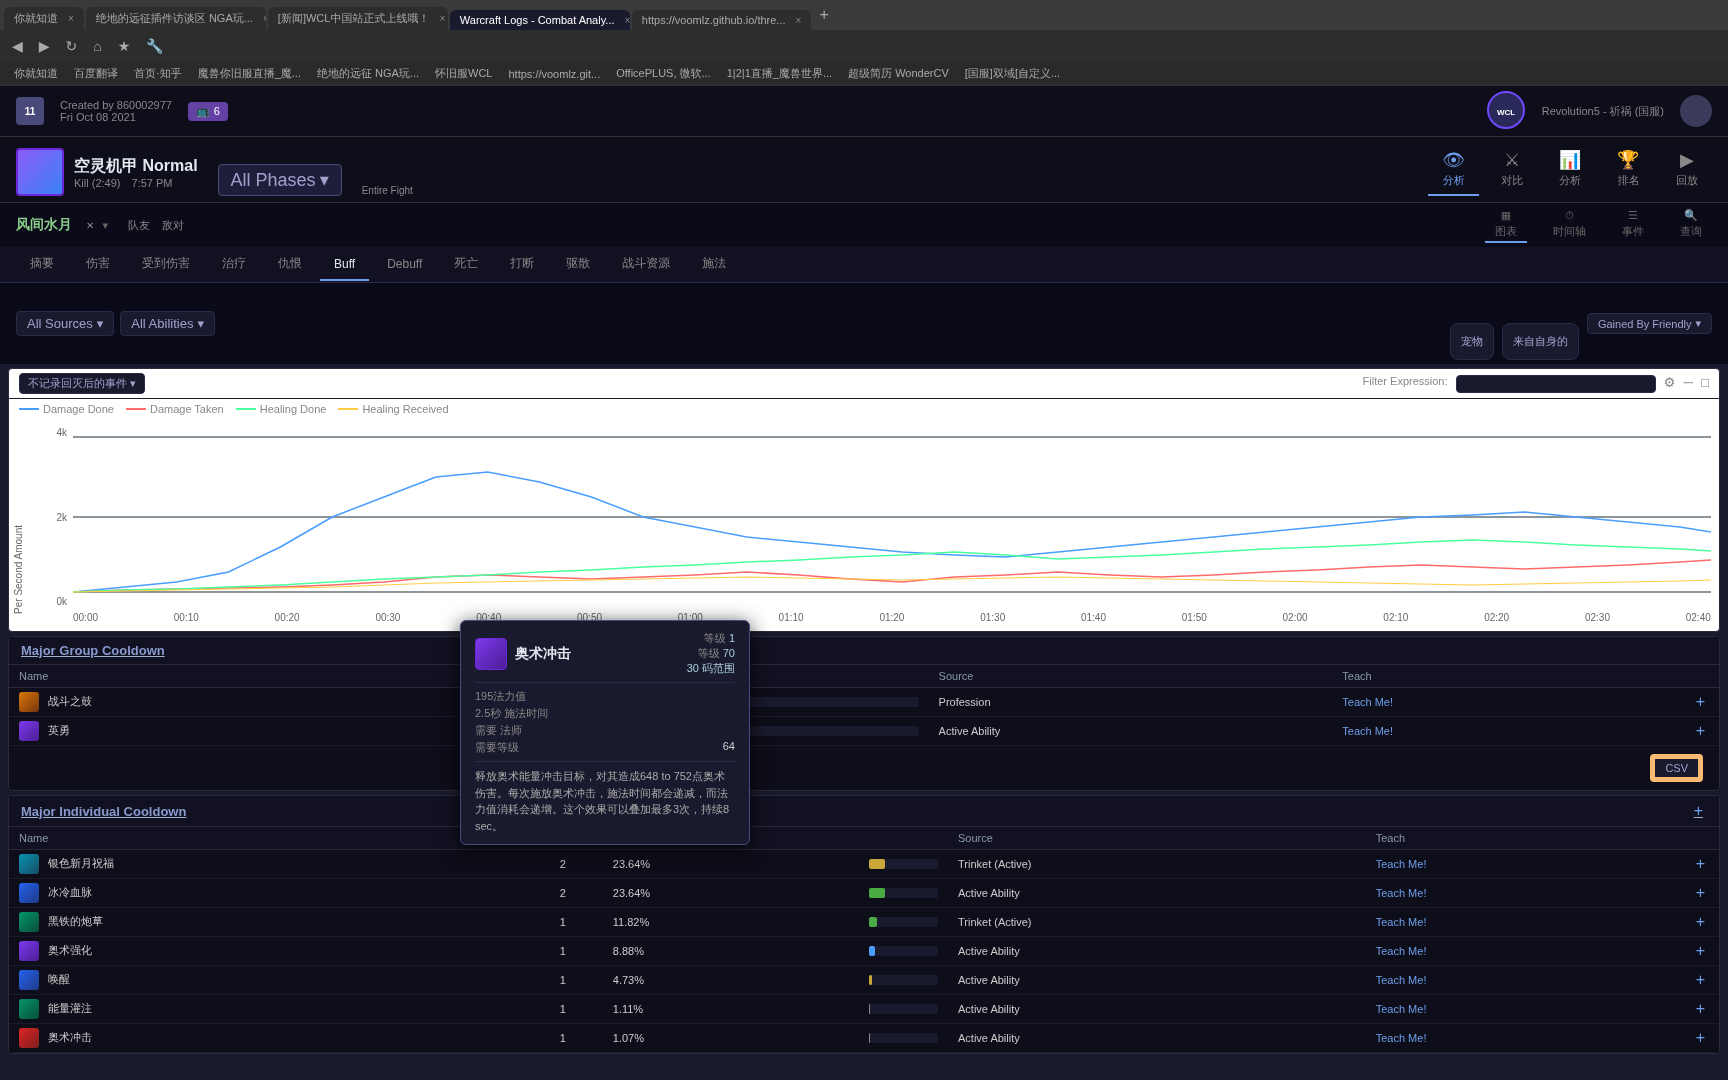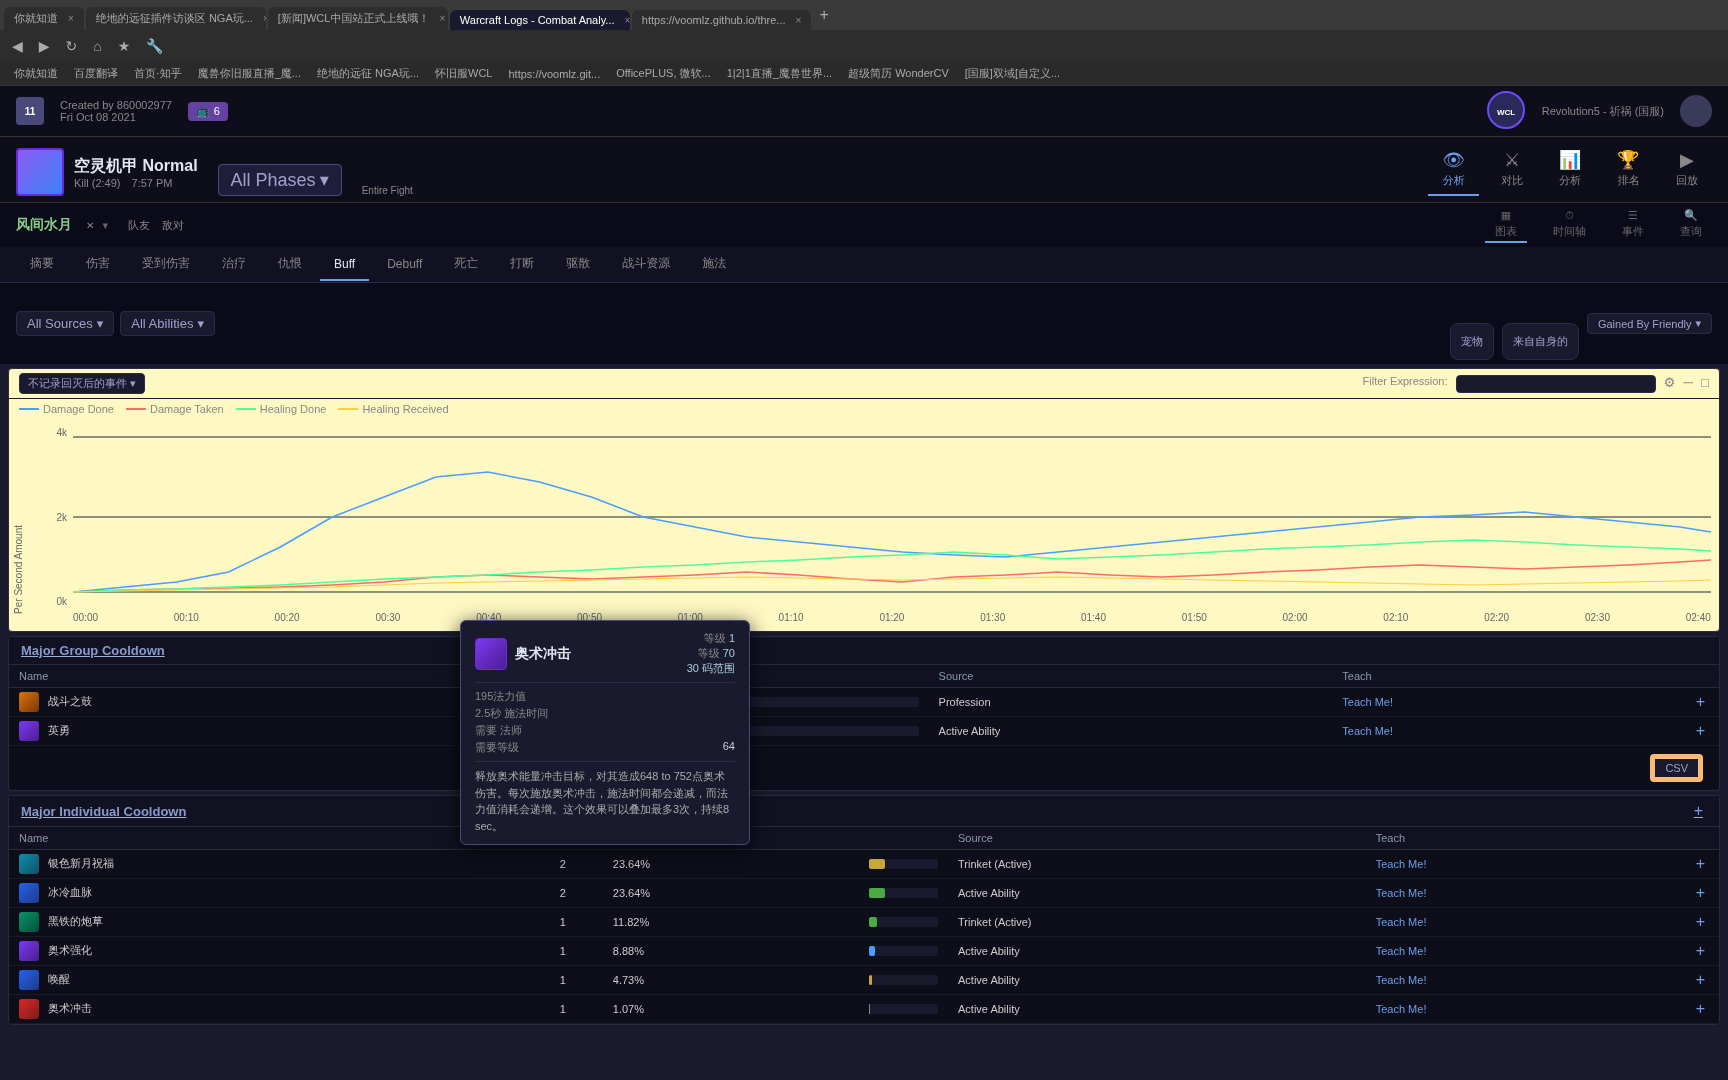--- a/index.html
+++ b/index.html
@@ -41,21 +41,21 @@
     .content-tab.active { color: #e2e8f0; border-bottom: 2px solid #6d9eeb; }
 
     
     .second-nav { background: #0a0a18; display: flex; align-items: center; padding: 4px 16px; gap: 6px; }
     .second-nav-btn { background: #1a1a2e; border: 1px solid #2a2a4a; border-radius: 4px; color: #a0a0cc; padding: 4px 10px; cursor: pointer; font-size: 13px; display: flex; align-items: center; gap: 4px; }
     .second-nav-right { margin-left: auto; display: flex; align-items: center; gap: 8px; }
     .tag-btn { background: #1a1a2e; border: 1px solid #2a2a4a; border-radius: 8px; color: #a0a0cc; padding: 10px 10px; cursor: pointer; font-size: 11px; margin-top: 36px; }
     .gained-btn { background: #1a1a2e; border: 1px solid #2a2a4a; border-radius: 4px; color: #a0a0cc; padding: 3px 10px; cursor: pointer; font-size: 11px; display: flex; align-items: center; gap: 4px; }
 
     
-    .chart-section { background: #fef9c3; border: 1px solid #2a2a3a; margin: 4px 8px; border-radius: 4px; }
+    .chart-section { background: #ffffff; border: 1px solid #2a2a3a; margin: 4px 8px; border-radius: 4px; }
     .chart-toolbar { display: flex; align-items: center; padding: 4px 10px; gap: 8px; border-bottom: 1px solid #1a1a2a; }
     .filter-select { background: #1a1a2e; border: 1px solid #2a2a4a; border-radius: 4px; color: #a0a0cc; padding: 2px 8px; font-size: 11px; cursor: pointer; }
     .filter-right { margin-left: auto; display: flex; align-items: flex-start; gap: 8px; font-size: 11px; color: #888; }
     .filter-input { background: #1a1a2e; border: 1px solid #2a2a4a; border-radius: 4px; color: #ccc; padding: 2px 8px; font-size: 11px; width: 200px; }
     .chart-legend { display: flex; align-items: center; gap: 12px; padding: 4px 10px; font-size: 11px; }
     .legend-item { display: flex; align-items: center; gap: 4px; color: #888; }
     .legend-line { width: 20px; height: 2px; }
     .chart-y-label { position: absolute; left: 4px; top: 50%; transform: translateY(-50%) rotate(-90deg); font-size: 10px; color: #666; white-space: nowrap; transform-origin: center; writing-mode: vertical-rl; text-orientation: mixed; }
 
     
@@ -494,20 +494,36 @@
             <div class="uptime-bar-bg">
               <div class="uptime-bar-fill" style="width:4.73%;background:#c8a83a;"></div>
             </div>
           </td>
         <td>Active Ability</td>
         <td><span class="teach-link">Teach Me!</span></td>
         <td><button class="plus-btn">+</button></td>
       </tr>
       <tr>
         <td>
+          <span class="row-icon icon-green"></span>
+          <span>能量灌注</span>
+        </td>
+        <td class="center">1</td>
+        <td>1.11%</td>
+        <td>
+            <div class="uptime-bar-bg">
+              <div class="uptime-bar-fill" style="width:1.11%;background:#888;"></div>
+            </div>
+          </td>
+        <td>Active Ability</td>
+        <td><span class="teach-link">Teach Me!</span></td>
+        <td><button class="plus-btn">+</button></td>
+      </tr>
+      <tr>
+        <td>
           <span class="row-icon icon-red"></span>
           <span>奥术冲击</span>
         </td>
         <td class="center">1</td>
         <td>1.07%</td>
         <td>
             <div class="uptime-bar-bg">
               <div class="uptime-bar-fill" style="width:1.07%;background:#888;"></div>
             </div>
           </td>

